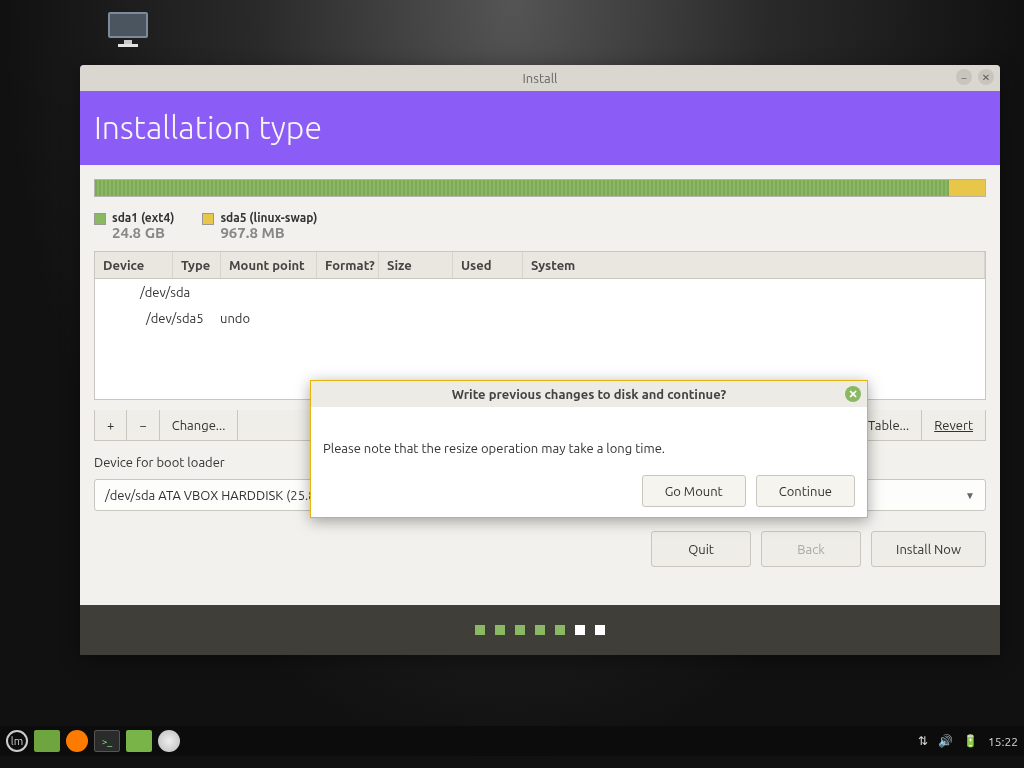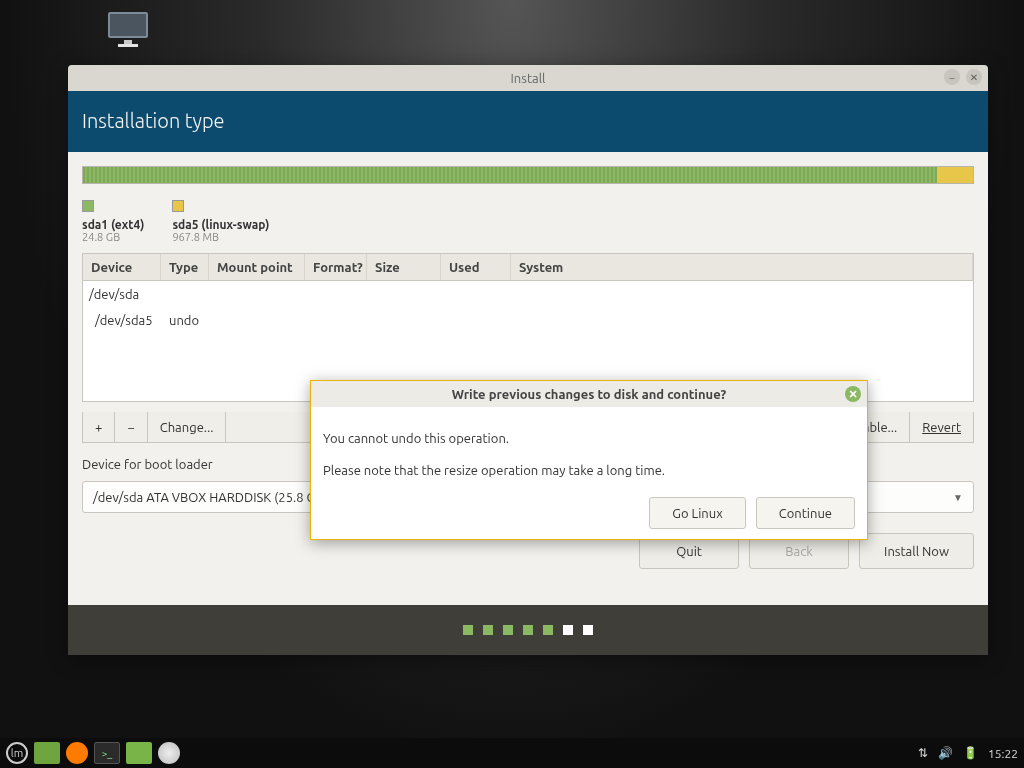--- a/index.html
+++ b/index.html
@@ -7,53 +7,53 @@
   body {
     background: #1a1a1a radial-gradient(ellipse at 50% 0%, #555 0%, #2a2a2a 35%, #111 70%);
     color: #333;
   }
   
   .desktop-icon { position: absolute; top: 10px; left: 100px; width: 56px; text-align:center; }
   .desktop-icon svg { display:block; margin:0 auto; }
 
   
   .window {
-    position: absolute; left: 68px; top: 65px; width: 920px; height: 590px;
-    background: #0c4a6e; border-radius: 4px 4px 0 0; box-shadow: 0 4px 20px rgba(0,0,0,.4);
+    position: absolute; left: 80px; top: 65px; width: 920px; height: 590px;
+    background: #8b5cf6; border-radius: 4px 4px 0 0; box-shadow: 0 4px 20px rgba(0,0,0,.4);
     display:flex; flex-direction:column;
   }
   .titlebar {
     height: 26px; background: #d9d7cf; border-radius: 4px 4px 0 0;
     display:flex; align-items:center; justify-content:center; position:relative; color:#666;
   }
   .titlebar .controls { position:absolute; right:6px; top:4px; display:flex; gap:6px; }
   .title-btn { width:16px; height:16px; border-radius:50%; background:#c7c5bd; display:flex; align-items:center; justify-content:center; font-size:10px; color:#5b5a55; cursor:pointer;}
   .header-band { padding:18px 14px 20px; }
-  .header-band h1 { color:#f6f6f4; font-weight:300; font-size:20px; }
+  .header-band h1 { color:#f6f6f4; font-weight:300; font-size:32px; }
 
   .content {
     background:#f2f1ed; flex:1; padding:14px; display:flex; flex-direction:column; gap:10px;
   }
   .bar-wrap { border:1px solid #b7b5ad; }
   .bar { height:16px; display:flex; }
   .bar .p1 { background:repeating-linear-gradient(90deg,#7fa957,#7fa957 2px,#8bb862 2px,#8bb862 4px); }
   .bar .p2 { background:#e7c64a; }
   .legend { display:flex; gap:28px; margin-top:4px; font-size:12px; }
-  .legend .item { display:flex; gap:6px; align-items:flex-start;flex-direction:column; }
+  .legend .item { display:flex; gap:6px; align-items:flex-start; }
   .sw { width:12px; height:12px; border:1px solid #999; margin-top:2px;}
   .sw.green { background:#8bb862; }
   .sw.yellow { background:#e7c64a; }
   .legend .name { font-weight:bold; color:#333;}
-  .legend .sub { color:#888; font-size:11px;}
+  .legend .sub { color:#888; font-size:15px;font-weight:bold;}
 
   .table-wrap { border:1px solid #c8c6be; background:#fff; }
   .thead { display:flex; background:#e9e7df; border-bottom:1px solid #c8c6be; }
   .thead .th { padding:6px 8px; border-right:1px solid #d6d4cc; font-weight:bold; color:#444;}
   .col-dev{width:78px}.col-type{width:48px}.col-mnt{width:96px}.col-fmt{width:62px}.col-size{width:74px}.col-used{width:70px}.col-sys{flex:1}
-  .tbody { height:120px; }
+  .tbody { height:120px;padding-left:39px; }
   .trow { display:flex; padding:4px 0;}
   .trow .td { padding:2px 8px; }
   .trow.sel { background:#8bb862; color:#fff; }
   .trow.sel .td { color:#fff; }
   .chk { width:12px;height:12px;border:1px solid #cde3b9;border-radius:2px;display:inline-block;background:#9cc178;}
 
   .table-actions { display:flex; gap:0; border:1px solid #c8c6be; border-top:0; background:#efeee8;}
   .tbtn { padding:8px 12px; border-right:1px solid #c8c6be; cursor:pointer; background:#efeee8;}
   .tbtn.spacer{flex:1;border-right:0;background:transparent;cursor:default;}
   .tbtn:last-child{border-right:0;text-decoration:underline;}
@@ -75,21 +75,21 @@
     position:absolute; left:310px; top:380px; width:558px; background:#fff; border:1px solid #eab308; box-shadow:0 3px 14px rgba(0,0,0,.35);
   }
   .modal .mtitle{ background:#ecebe5; padding:6px 8px; display:flex; align-items:center; justify-content:center; position:relative; font-weight:bold; color:#444;}
   .mclose{position:absolute; right:6px; top:5px; width:16px;height:16px;border-radius:50%;background:#8bb862;color:#fff;font-size:11px;display:flex;align-items:center;justify-content:center;cursor:pointer;}
   .mbody{ padding:10px 12px 6px; color:#333; line-height:1.7;}
   .mfoot{ display:flex; justify-content:flex-end; gap:10px; padding:10px 12px;}
   .mbtn{ padding:8px 22px; border:1px solid #c8c6be; background:#f5f4ee; border-radius:3px; cursor:pointer;}
 
   
   .taskbar {
-    position:absolute; left:0; bottom:0; width:1024px; height:30px; background:#0c0c0c; display:flex; align-items:center; padding:0 6px; gap:6px; color:#ddd;
+    position:absolute; left:0; bottom:12px; width:1024px; height:30px; background:#0c0c0c; display:flex; align-items:center; padding:0 6px; gap:6px; color:#ddd;
   }
   .tb-start{width:22px;height:22px;border:2px solid #ccc;border-radius:50%;display:flex;align-items:center;justify-content:center;font-size:11px;color:#ccc;}
   .tb-icon{width:26px;height:22px;display:flex;align-items:center;justify-content:center;border-radius:2px;}
   .tb-icon.folder{background:#6fa53f;}
   .tb-icon.ff{background:#ff7b00;border-radius:50%; width:22px;}
   .tb-icon.term{background:#2b2b2b;border:1px solid #555;}
   .tb-icon.files{background:#78b447;}
   .tb-icon.disc{background:radial-gradient(circle,#eee,#bbb);border-radius:50%;width:22px;}
   .tb-spacer{flex:1;}
   .tb-tray{display:flex;align-items:center;gap:10px;font-size:12px;}
@@ -204,26 +204,25 @@
     </div>
 </div>
 
 <div class="modal">
   <div class="mtitle">
     <span>Write previous changes to disk and continue?</span>
     <div class="mclose">✕</div>
   </div>
   <div class="mbody">
     <div style="height:10px"></div>
-    <div>You cannot undo this operation.</div>
     <div style="height:10px"></div>
     <div>Please note that the resize operation may take a long time.</div>
   </div>
   <div class="mfoot">
-    <div class="mbtn">Go Linux</div>
+    <div class="mbtn">Go Mount</div>
     <div class="mbtn">Continue</div>
   </div>
 </div>
 
 <div class="taskbar">
   <div class="tb-start">lm</div>
   <div class="tb-icon folder"></div>
   <div class="tb-icon ff"></div>
   <div class="tb-icon term">
       <span style="color:#8f8;font-size:10px;">&gt;_</span>

